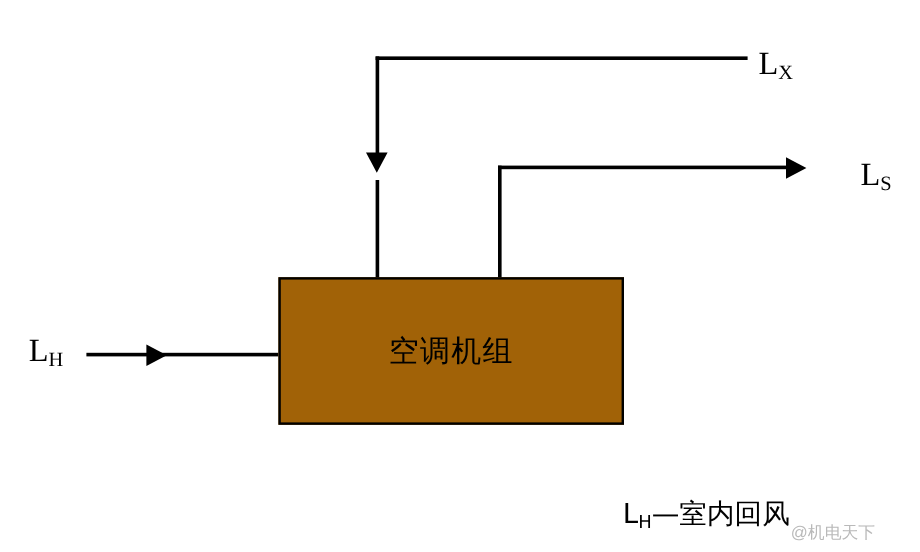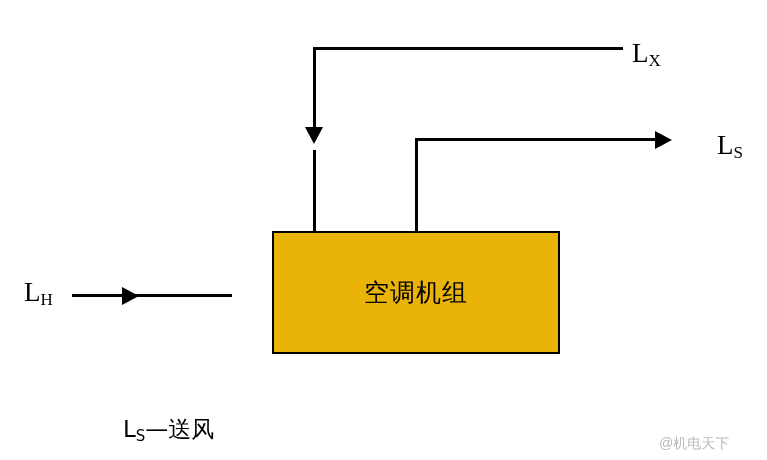--- a/index.html
+++ b/index.html
@@ -18,26 +18,25 @@
     width: 767px;
     height: 460px;
   }
   .line {
     position: absolute;
     background: #000000;
   }
   .box {
     position: absolute;
     border: 2px solid #000000;
-    background: #eab308;
+    background: #a16207;
     box-sizing: border-box;
     display: flex;
     align-items: center;
     justify-content: center;
-    margin-left: 40px;
   }
   .box-label {
     font-family: "DejaVu Sans", sans-serif;
     font-size: 25px;
     color: #000000;
     letter-spacing: 1px;
   }
   .lbl {
     position: absolute;
     font-family: Liberation Serif, serif;
@@ -120,21 +119,21 @@
   </div>
 
   <div class="lbl" style="left:717px; top:132px;">
     <span>L</span><sub>S</sub>
   </div>
 
   <div class="lbl" style="left:24px; top:279px;">
     <span>L</span><sub>H</sub>
   </div>
 
-  <div class="caption" style="left:123px; top:418px;">
-    <span>L</span><sub>S</sub><span>—送风</span>
-  </div>
 
 
+  <div class="caption" style="left:519px; top:418px;">
+    <span>L</span><sub>H</sub><span>—室内回风</span>
+  </div>
 
   <div class="watermark" style="left:659px; top:435px;">@机电天下</div>
 
 </div>
 
 </body></html>

